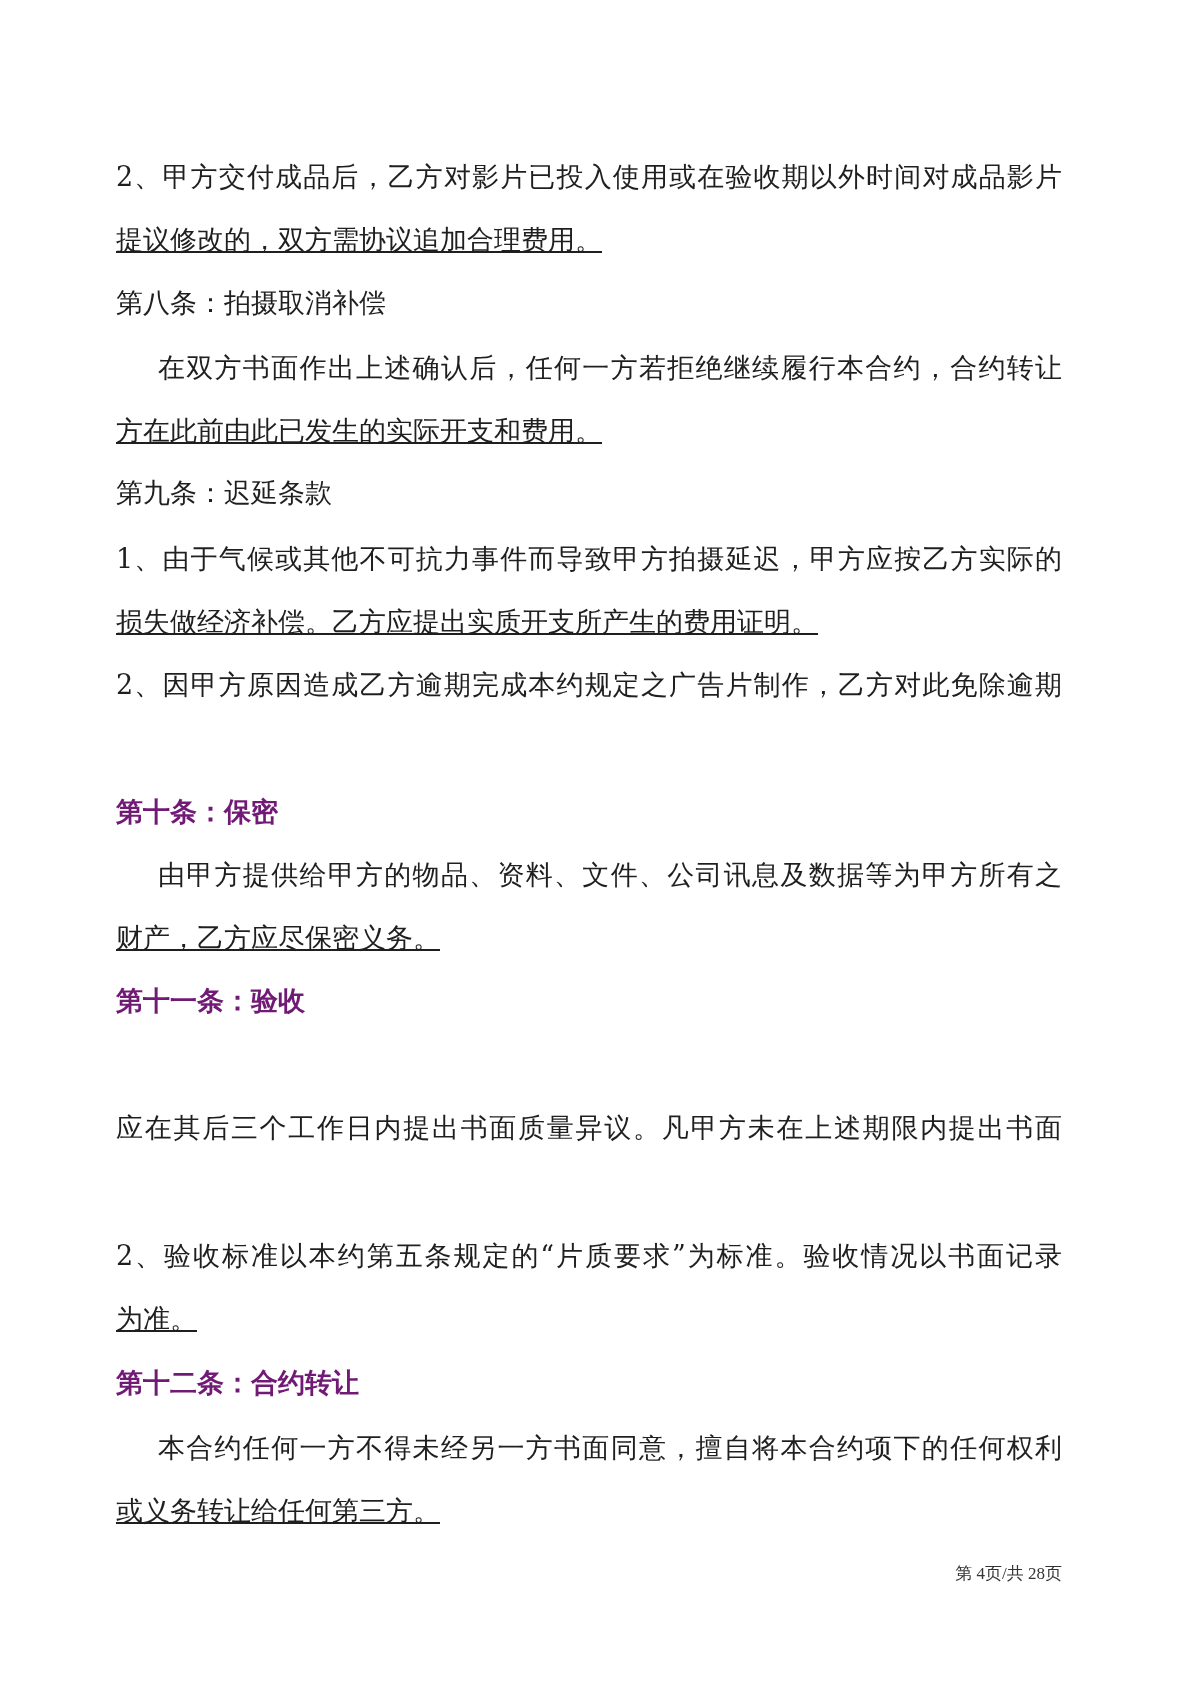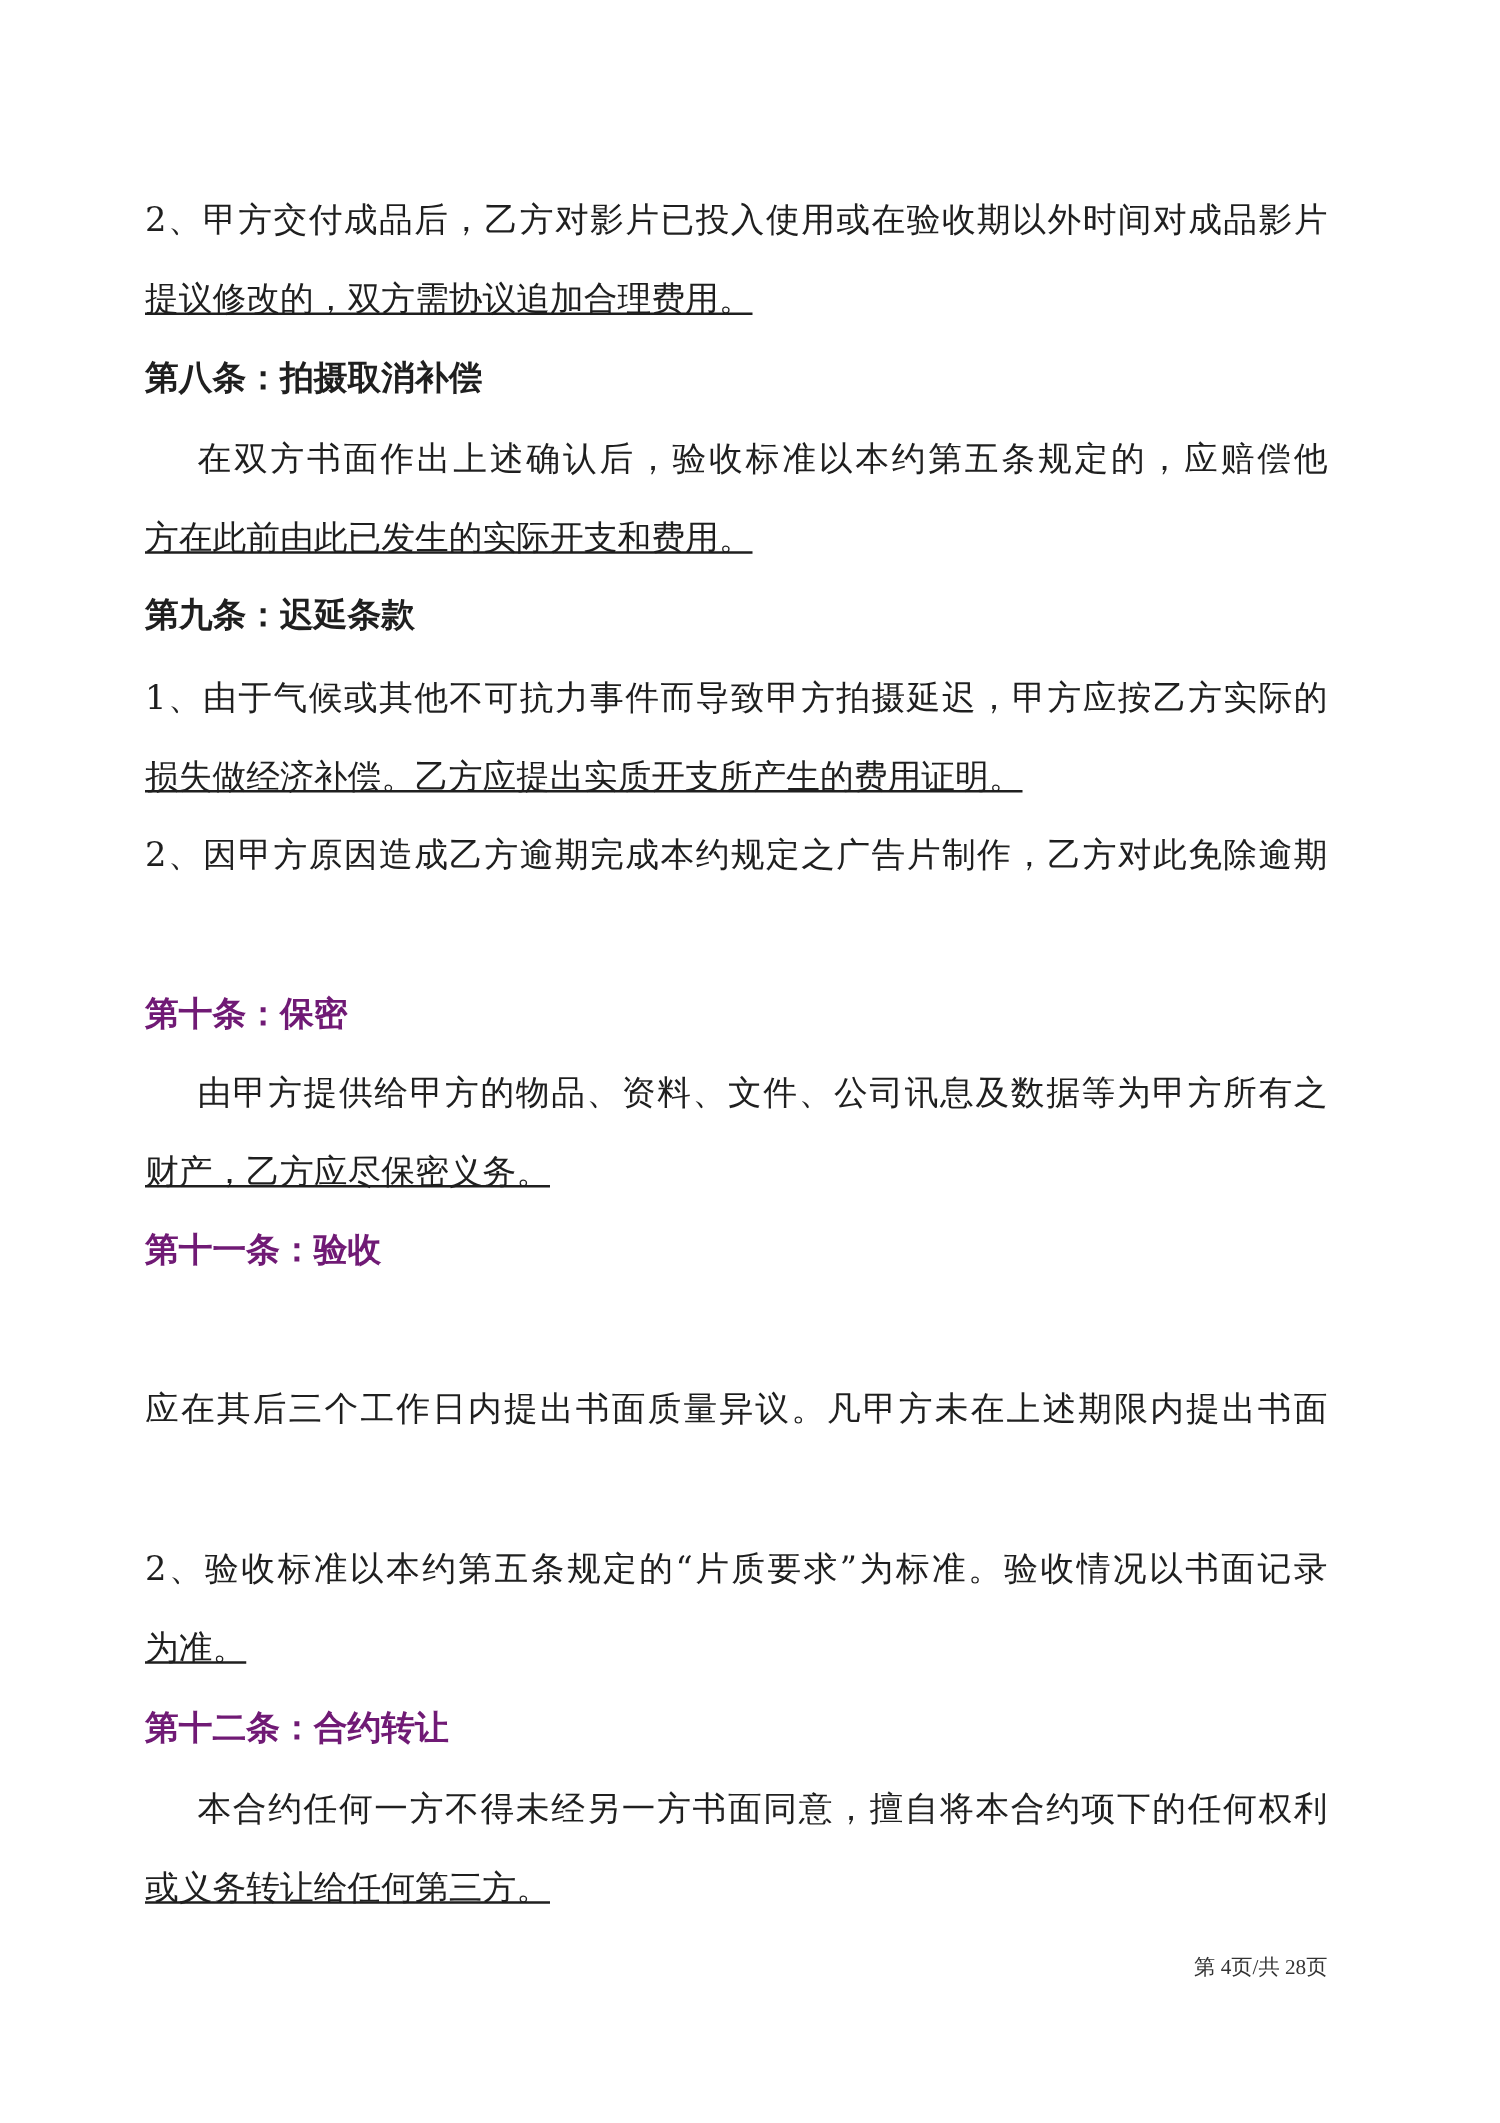--- a/index.html
+++ b/index.html
@@ -18,21 +18,21 @@
     font-size: 27px;
     color: #1f1f1f;
     white-space: nowrap;
     text-align: justify;
     text-align-last: justify;
     transform-origin: left center;
   }
   .line.last { text-align-last: left; text-decoration: underline; }
   .line.indent { left: 158px; width: 904px; }
   .line.heading { font-weight: bold; color: #701a75; text-align-last: left; }
-  .line.plain-heading { text-align-last: left; font-weight: bold; }
+  .line.plain-heading { text-align-last: left; }
   .footer {
     position: absolute;
     right: 138px;
     top: 1550px;
     height: 26px;
     line-height: 26px;
     font-family: "Liberation Serif", "DejaVu Serif", serif;
     font-size: 17px;
     color: #333;
     white-space: nowrap;
@@ -40,21 +40,21 @@
   }
 </style>
 </head>
 <body>
 
 <div class="page">
   <div class="line" style="top:157px">2、甲方交付成品后，乙方对影片已投入使用或在验收期以外时间对成品影片</div>
   <div class="line last" style="top:220px">提议修改的，双方需协议追加合理费用。</div>
 
   <div class="line plain-heading" style="top:283px">第八条：拍摄取消补偿</div>
-  <div class="line indent" style="top:348px">在双方书面作出上述确认后，验收标准以本约第五条规定的，应赔偿他</div>
+  <div class="line indent" style="top:348px">在双方书面作出上述确认后，任何一方若拒绝继续履行本合约，合约转让</div>
   <div class="line last" style="top:411px">方在此前由此已发生的实际开支和费用。</div>
 
   <div class="line plain-heading" style="top:473px">第九条：迟延条款</div>
   <div class="line" style="top:539px">1、由于气候或其他不可抗力事件而导致甲方拍摄延迟，甲方应按乙方实际的</div>
   <div class="line last" style="top:602px">损失做经济补偿。乙方应提出实质开支所产生的费用证明。</div>
   <div class="line" style="top:665px">2、因甲方原因造成乙方逾期完成本约规定之广告片制作，乙方对此免除逾期</div>
 
   <div class="line heading" style="top:792px">第十条：保密</div>
   <div class="line indent" style="top:855px">由甲方提供给甲方的物品、资料、文件、公司讯息及数据等为甲方所有之</div>
   <div class="line last" style="top:918px">财产，乙方应尽保密义务。</div>

